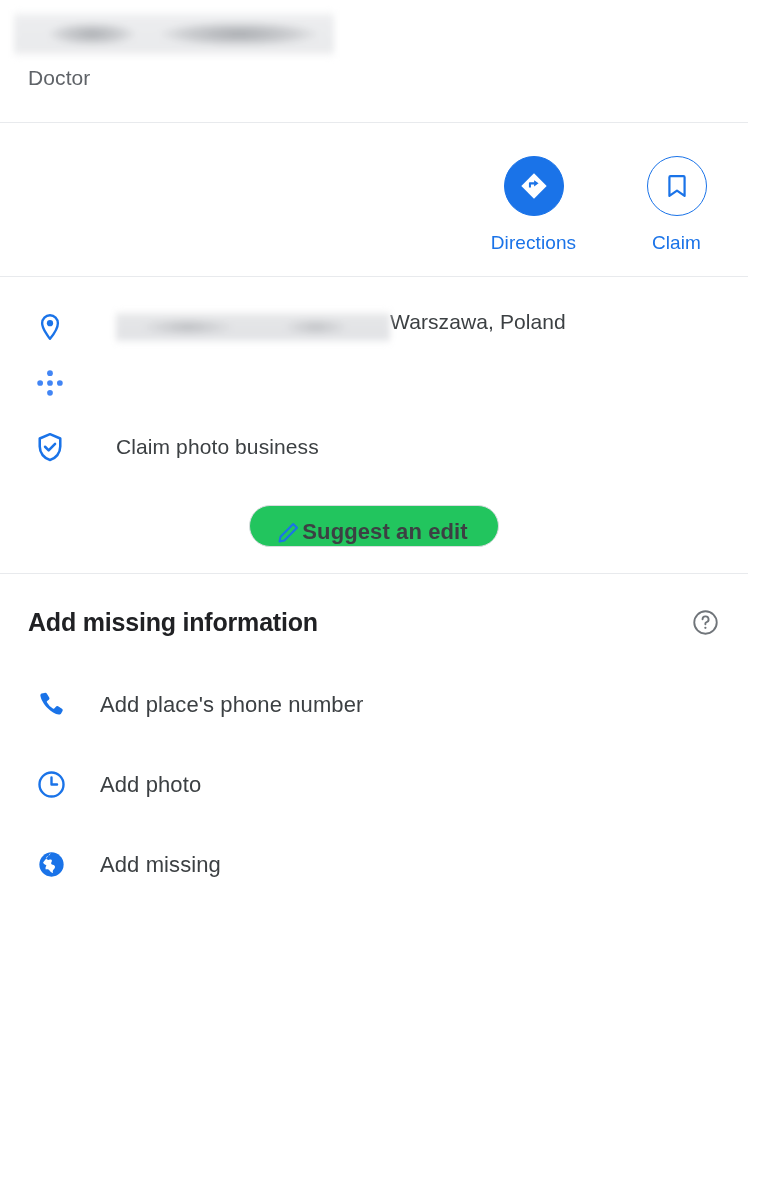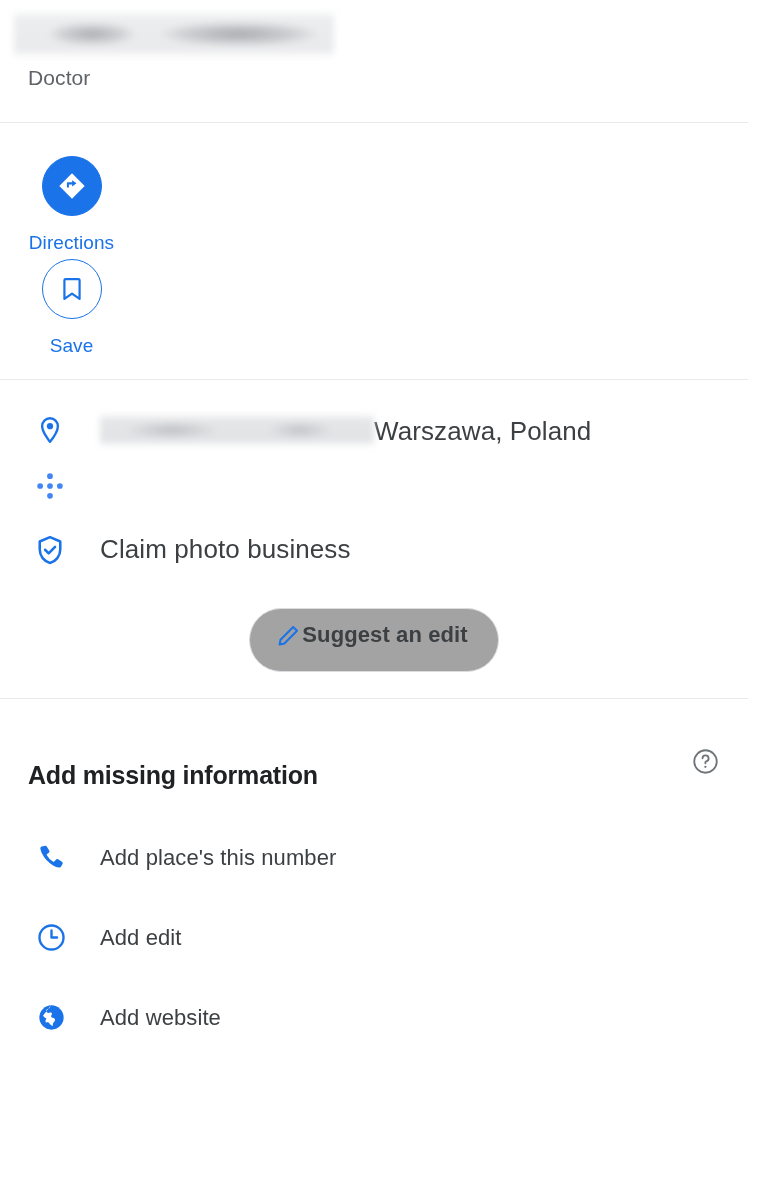--- a/index.html
+++ b/index.html
@@ -26,23 +26,22 @@
   }
   .subtitle {
     font-size: 21px; color: #5f6368; letter-spacing: .1px;
     margin-top: 8px; margin-left: 0px;
   }
 
   .divider { height: 1px; background: #e8eaed; width: 100%; }
 
   
   .actions {
-    display: flex; align-items: flex-start; justify-content: space-between;
+    display: flex; align-items: flex-start; justify-content: flex-end;
     padding: 33px 0 0 0;
-    flex-direction: column;
   }
   .action {
     width: 143px; display: flex; flex-direction: column; align-items: center;
     cursor: pointer; background: none; border: 0; font-family: inherit;
   }
   .action-circle {
     width: 60px; height: 60px; border-radius: 50%;
     display: flex; align-items: center; justify-content: center;
     border: 1.6px solid #1a73e8; background: #fff;
   }
@@ -55,22 +54,22 @@
   
   .info-section { padding: 22px 0 0 0; }
   .info-row {
     display: flex; align-items: center; min-height: 56px;
     padding: 0 28px; cursor: pointer;
   }
   .row-icon {
     width: 44px; min-width: 44px; display: flex; align-items: center; justify-content: center;
   }
   .row-text {
-    margin-left: 28px; font-size: 26px; color: #3c4043;
-    display: flex; align-items: flex-end; letter-spacing: .1px;
+    margin-left: 44px; font-size: 21px; color: #3c4043;
+    display: flex; align-items: flex-start; letter-spacing: .1px;
   }
   .redact {
     display: inline-block; height: 34px; border-radius: 2px; vertical-align: middle;
     background: linear-gradient(to bottom,
       rgba(255,255,255,.98) 0%, rgba(226,227,229,.95) 20%,
       rgba(222,223,226,.95) 80%, rgba(255,255,255,.98) 100%);
     filter: blur(3px);
   }
   .redact.addr {
     width: 274px;
@@ -82,29 +81,29 @@
   .redact.plus {
     width: 140px; height: 38px;
     background: linear-gradient(to bottom, rgba(255,255,255,.98) 0%, rgba(230,231,233,.95) 18%, rgba(226,227,230,.95) 82%, rgba(255,255,255,.98) 100%);
   }
 
   
   .suggest-wrap { display: flex; justify-content: center; padding: 30px 0 26px 0; }
   .suggest-btn {
     display: flex; align-items: center; 
     border: 1px solid #dadce0; border-radius: 34px;
-    padding: 13px 30px 23px 26px; background: #a3a3a3; cursor: pointer;
+    padding: 13px 30px 1px 26px; background: #22c55e; cursor: pointer;
     font-family: inherit;
   }
   .suggest-label { font-size: 22px; font-weight: bold; color: #3c4043; letter-spacing: .1px; }
 
   
   .ami { padding: 34px 28px 0 28px; }
   .ami-head { display: flex; align-items: center; justify-content: space-between; }
-  .ami-title { font-size: 25px; font-weight: bold; color: #202124; letter-spacing: -.2px; margin-top: 28px; }
+  .ami-title { font-size: 25px; font-weight: bold; color: #202124; letter-spacing: -.2px; }
   .help-btn { background: none; border: 0; cursor: pointer; padding: 0; line-height: 0; }
 
   .ami-list { padding-top: 28px; }
   .ami-row { display: flex; align-items: center; height: 80px; cursor: pointer; }
   .ami-icon { width: 46px; min-width: 46px; display: flex; align-items: center; justify-content: center; }
   .ami-label { margin-left: 26px; font-size: 22px; color: #3c4043; letter-spacing: .1px; }
 </style>
 </head>
 <body>
 
@@ -130,21 +129,21 @@
       </span>
       <span class="action-label">Directions</span>
     </button>
 
     <button class="action">
       <span class="action-circle">
         <svg width="28" height="28" viewBox="0 0 24 24" fill="none">
           <path d="M6.5 3.5h11a1 1 0 0 1 1 1v16l-6.5-4.6L5.5 20.5v-16a1 1 0 0 1 1-1z" stroke="#1a73e8" stroke-width="1.9" stroke-linejoin="round" fill="none"></path>
         </svg>
       </span>
-      <span class="action-label">Save</span>
+      <span class="action-label">Claim</span>
     </button>
 
 
 
 
   </div>
 
   <div style="height:17px"></div>
   <div class="divider"></div>
 
@@ -212,40 +211,40 @@
     </div>
 
     <div class="ami-list">
 
       <div class="ami-row">
         <span class="ami-icon">
           <svg width="31" height="31" viewBox="0 0 24 24">
             <path d="M6.6 3.1c.6-.35 1.35-.15 1.72.43l1.9 3a1.3 1.3 0 0 1-.28 1.7l-1.3 1.05c-.3.25-.4.68-.22 1.03a11.6 11.6 0 0 0 4.9 4.9c.36.18.78.08 1.03-.22l1.06-1.3a1.3 1.3 0 0 1 1.7-.28l3 1.9c.58.37.78 1.12.43 1.72l-1.1 1.9c-.36.62-1.05.96-1.76.85C12.3 19.5 4.5 11.7 3.4 5.3c-.12-.7.22-1.4.84-1.76l2.36-.44z" fill="#1a73e8"></path>
           </svg>
         </span>
-        <span class="ami-label">Add place's this number</span>
+        <span class="ami-label">Add place's phone number</span>
       </div>
 
       <div class="ami-row">
         <span class="ami-icon">
           <svg width="31" height="31" viewBox="0 0 24 24" fill="none">
             <circle cx="12" cy="12" r="9.3" stroke="#1a73e8" stroke-width="1.85" fill="none"></circle>
             <path d="M12 6.6V12h4.3" stroke="#1a73e8" stroke-width="1.85" stroke-linecap="round" stroke-linejoin="round" fill="none"></path>
           </svg>
         </span>
-        <span class="ami-label">Add edit</span>
+        <span class="ami-label">Add photo</span>
       </div>
 
       <div class="ami-row">
         <span class="ami-icon">
           <svg width="31" height="31" viewBox="0 0 24 24">
             <circle cx="12" cy="12" r="9.4" fill="#1a73e8"></circle>
             <path d="M11.2 3.1c-.1 1.3-.9 1.9-2 2.3-1.1.4-1.6 1.2-1.1 2.2.5 1 1.7 1 2.6.6.9-.4 1.7.1 1.6 1-.1 1-.9 1.3-.5 2.2.4.9 1.9.7 2.6 1.5.7.8.2 2.1-.6 2.8-.8.7-1.1 1.9-.6 2.8-1.2-.2-2-.9-2.7-1.9-.7-1-1.9-1.2-2.9-.7-.5-1.2-.2-2.3.5-3.2-1.1-.5-2.2-1-2.6-2.2" fill="#fff"></path>
           </svg>
         </span>
-        <span class="ami-label">Add website</span>
+        <span class="ami-label">Add missing</span>
       </div>
 
 
     </div>
   </div>
 
 </div>
 
 </body></html>

